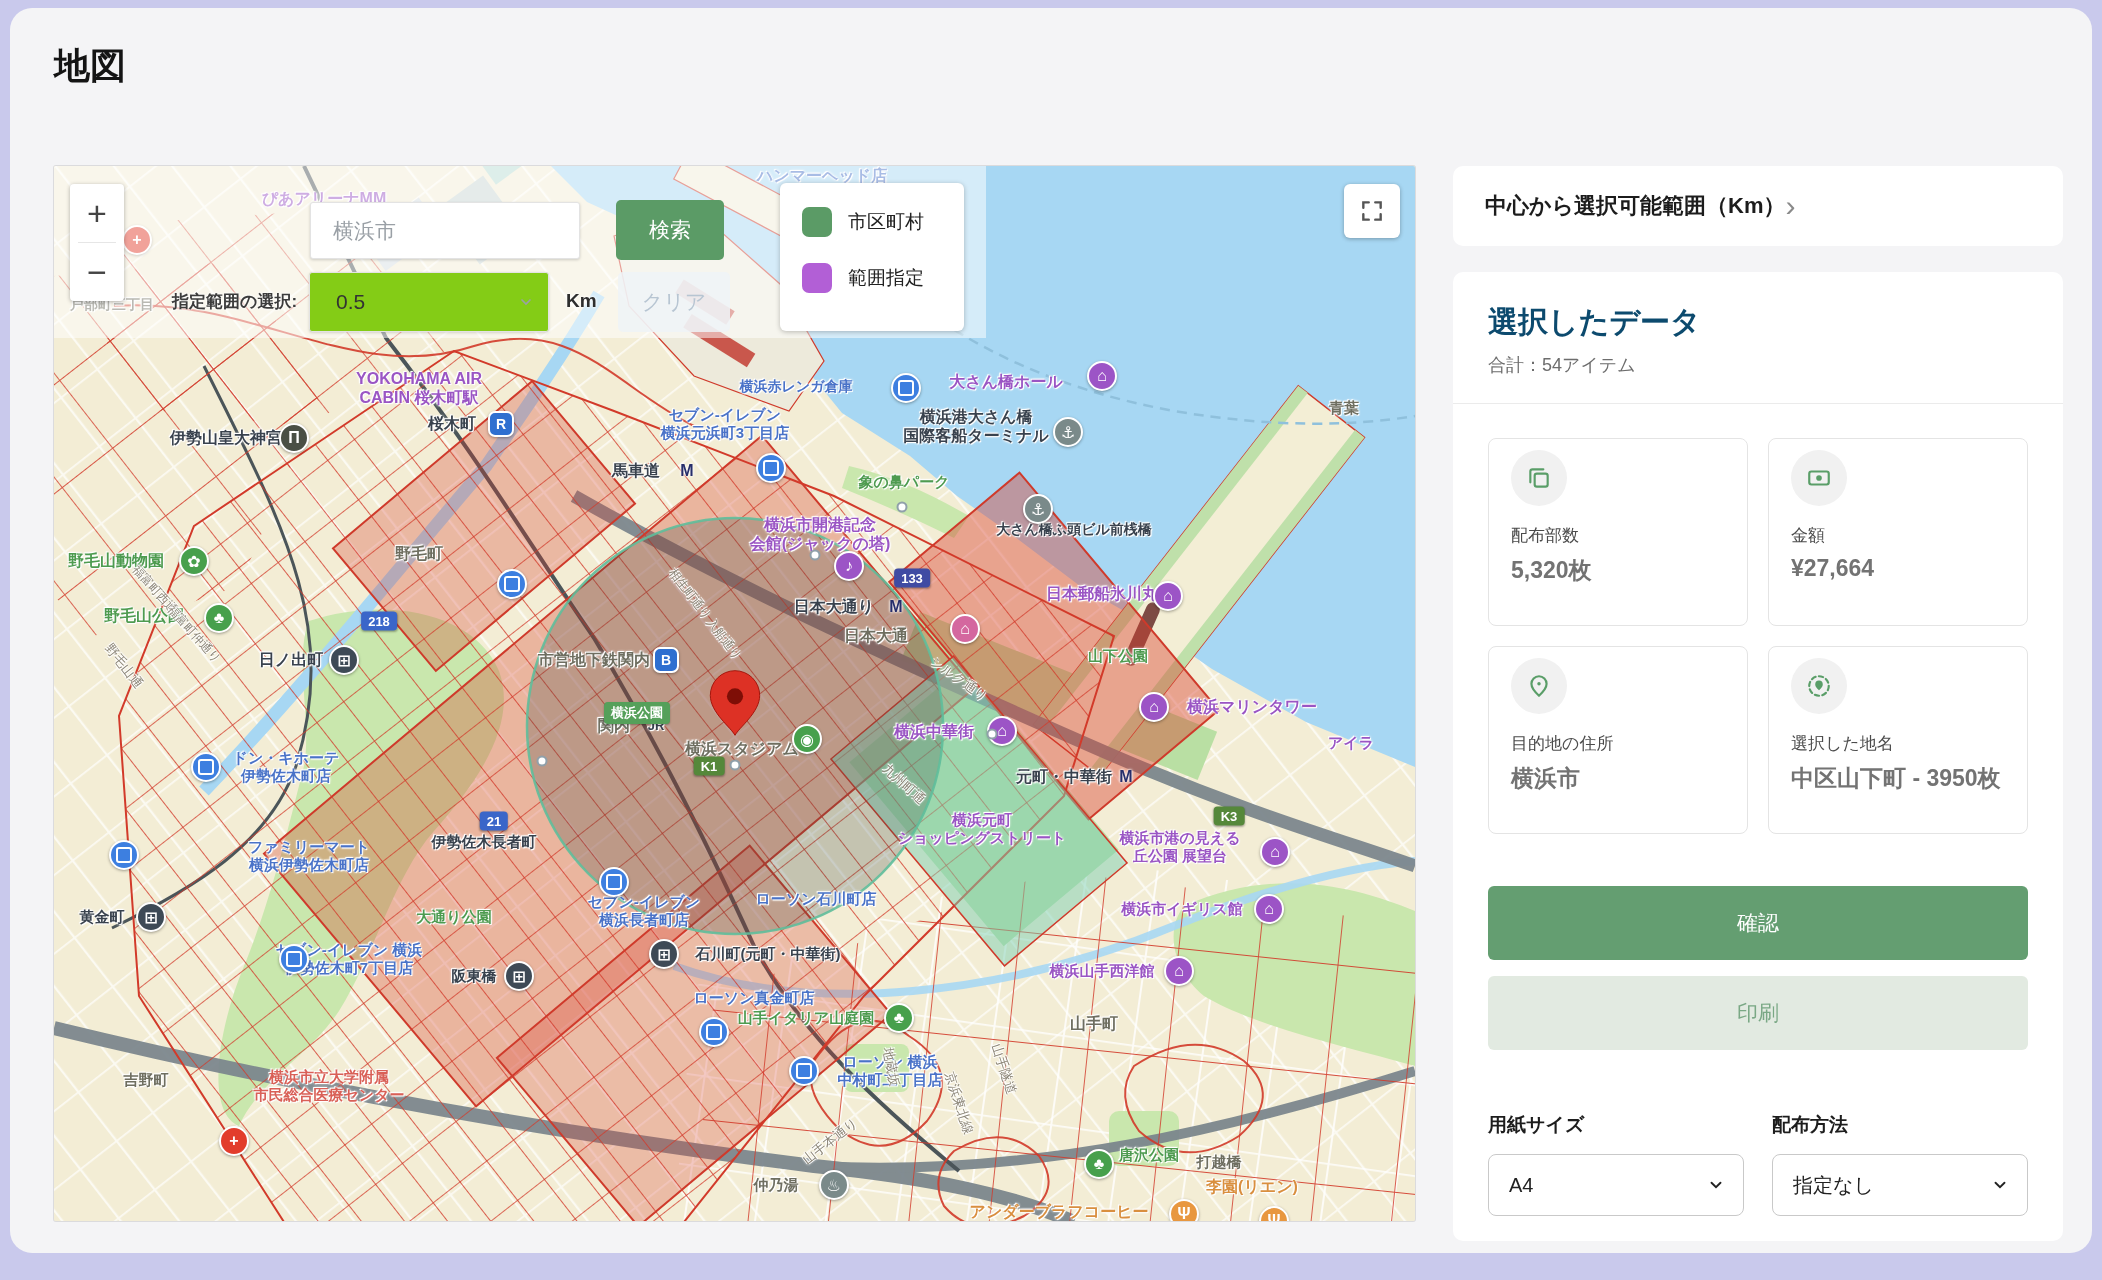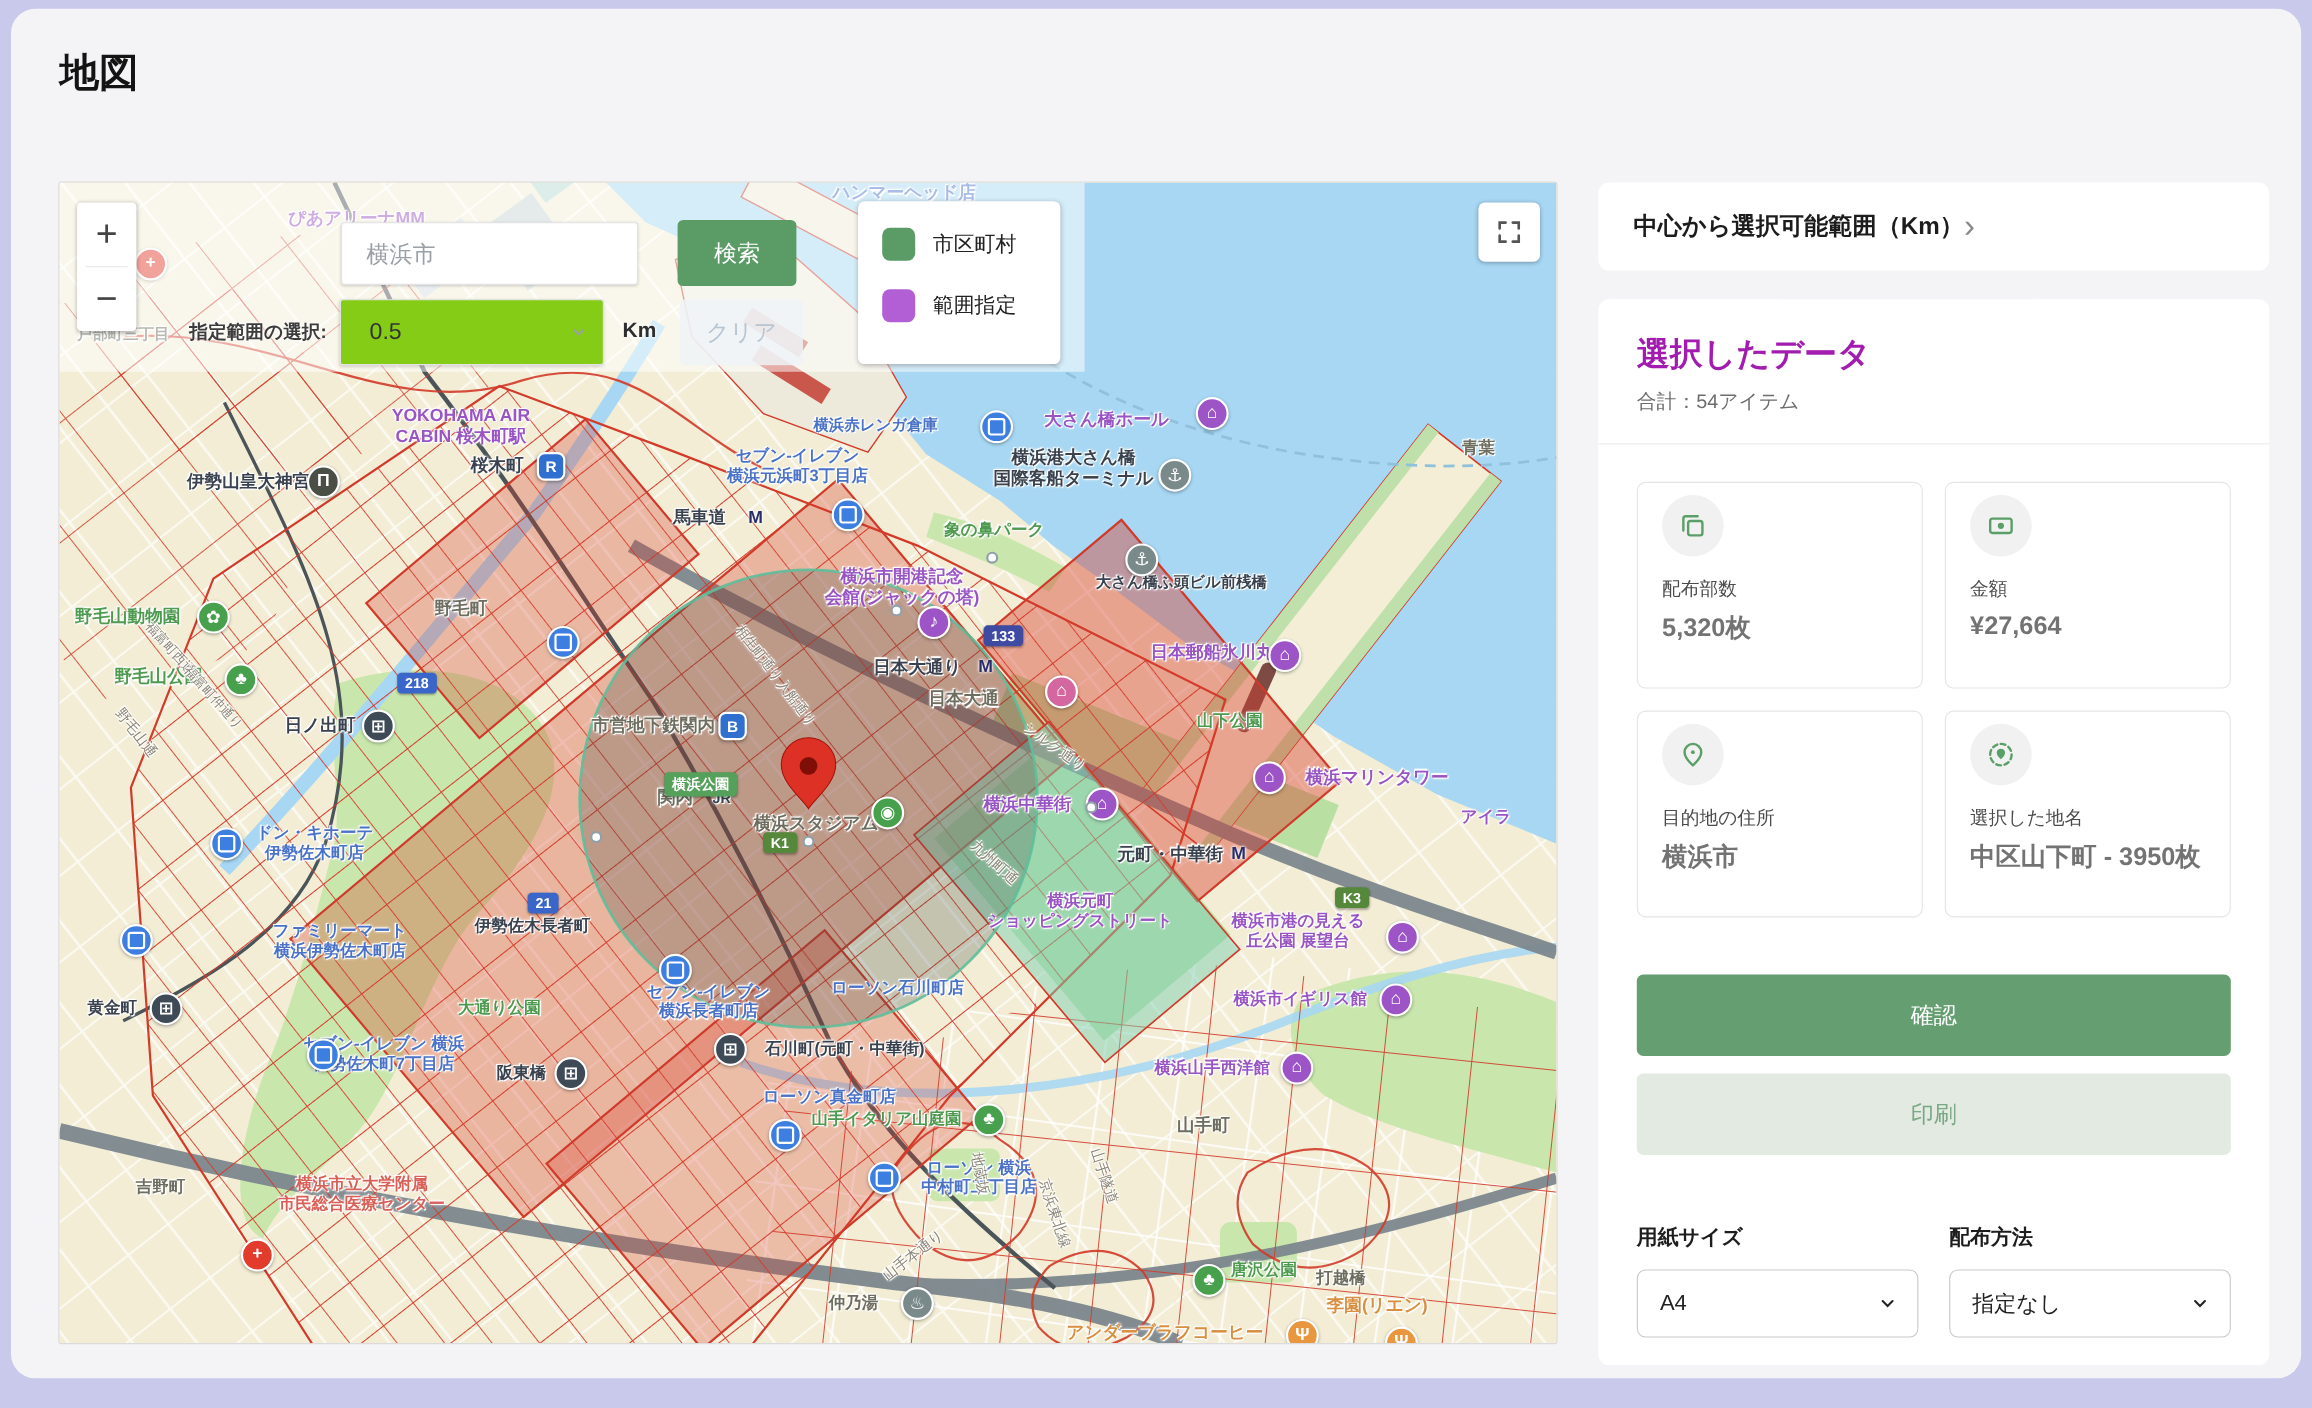--- a/index.html
+++ b/index.html
@@ -41,21 +41,21 @@
   .legend-swatch { width:30px; height:30px; border-radius:7px; }
   .legend-label { font-size:19px; color:#222; }
   .fs-btn { position:absolute; left:1290px; top:18px; width:56px; height:54px; background:#fff; border-radius:6px; box-shadow:0 1px 4px rgba(0,0,0,.3); z-index:3; display:flex; align-items:center; justify-content:center; cursor:pointer; }
 
   
   .sidebar { position:absolute; left:1443px; top:158px; width:610px; }
   .range-card { height:80px; background:#fff; border-radius:10px; display:flex; align-items:center; padding:0 30px 0 32px; cursor:pointer; }
   .range-card-title { font-size:22px; font-weight:bold; color:#1c1c1c; }
   .chev { font-size:30px; color:#8a8a8a; line-height:1; }
   .data-card { margin-top:26px; height:969px; background:#fff; border-radius:10px; padding:30px 35px 0 35px; overflow:hidden; }
-  .data-title { font-size:30px; font-weight:bold; color:#a21caf; }
+  .data-title { font-size:30px; font-weight:bold; color:#0c4a6e; }
   .data-total { font-size:18px; color:#6d6d6d; margin-top:10px; }
   .divider { height:1px; background:#ebebeb; margin:26px -35px 0; }
   .stats { display:grid; grid-template-columns:1fr 1fr; gap:20px; margin-top:34px; }
   .stat-card { border:1px solid #e4e4e4; border-radius:8px; height:188px; padding:11px 22px; }
   .stat-icon { width:56px; height:56px; border-radius:50%; background:#f1f1f1; display:flex; align-items:center; justify-content:center; }
   .stat-label { font-size:17px; color:#4b4b4b; margin-top:18px; }
   .stat-value { font-size:23px; font-weight:bold; color:#737373; margin-top:8px; }
   .confirm-btn { margin-top:52px; width:100%; height:74px; background:#649e71; color:#fff; font-size:21px; border:none; border-radius:6px; cursor:pointer; display:flex; align-items:center; justify-content:center; }
   .print-btn { margin-top:16px; width:100%; height:74px; background:#e2eae1; color:#7aa885; font-size:21px; border:none; border-radius:6px; display:flex; align-items:center; justify-content:center; }
   .select-row { display:grid; grid-template-columns:1fr 1fr; gap:28px; margin-top:62px; }

